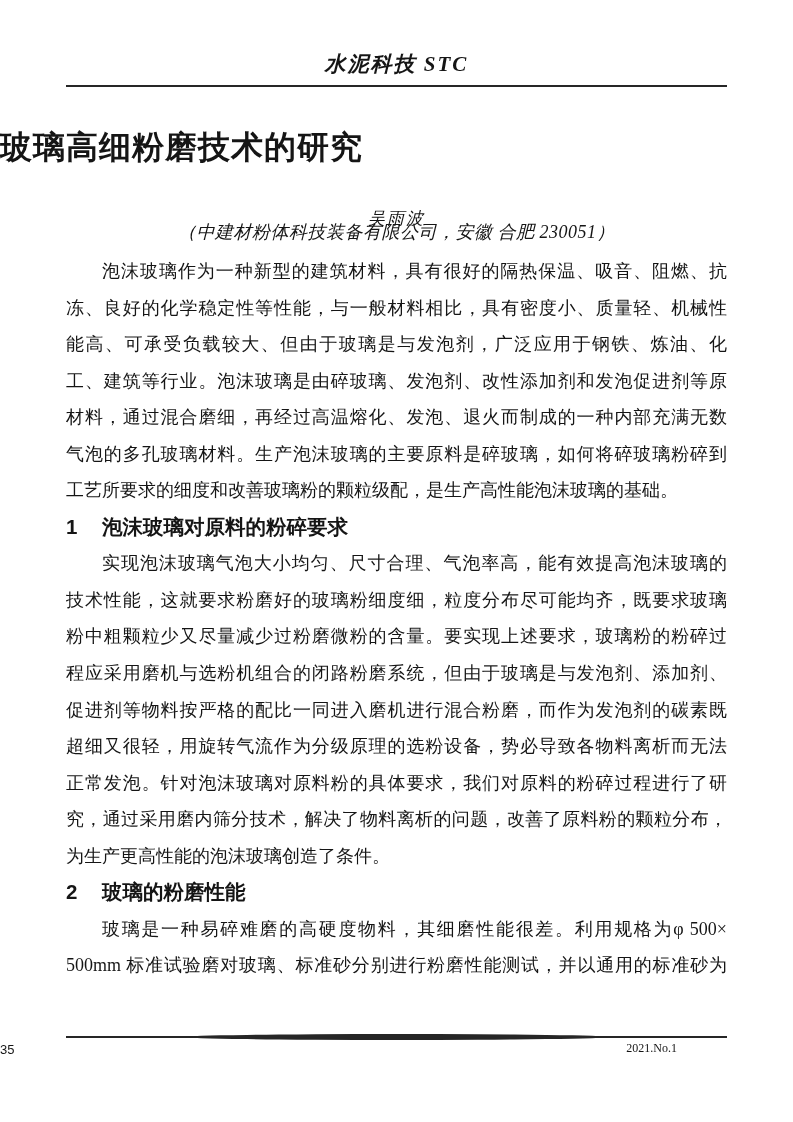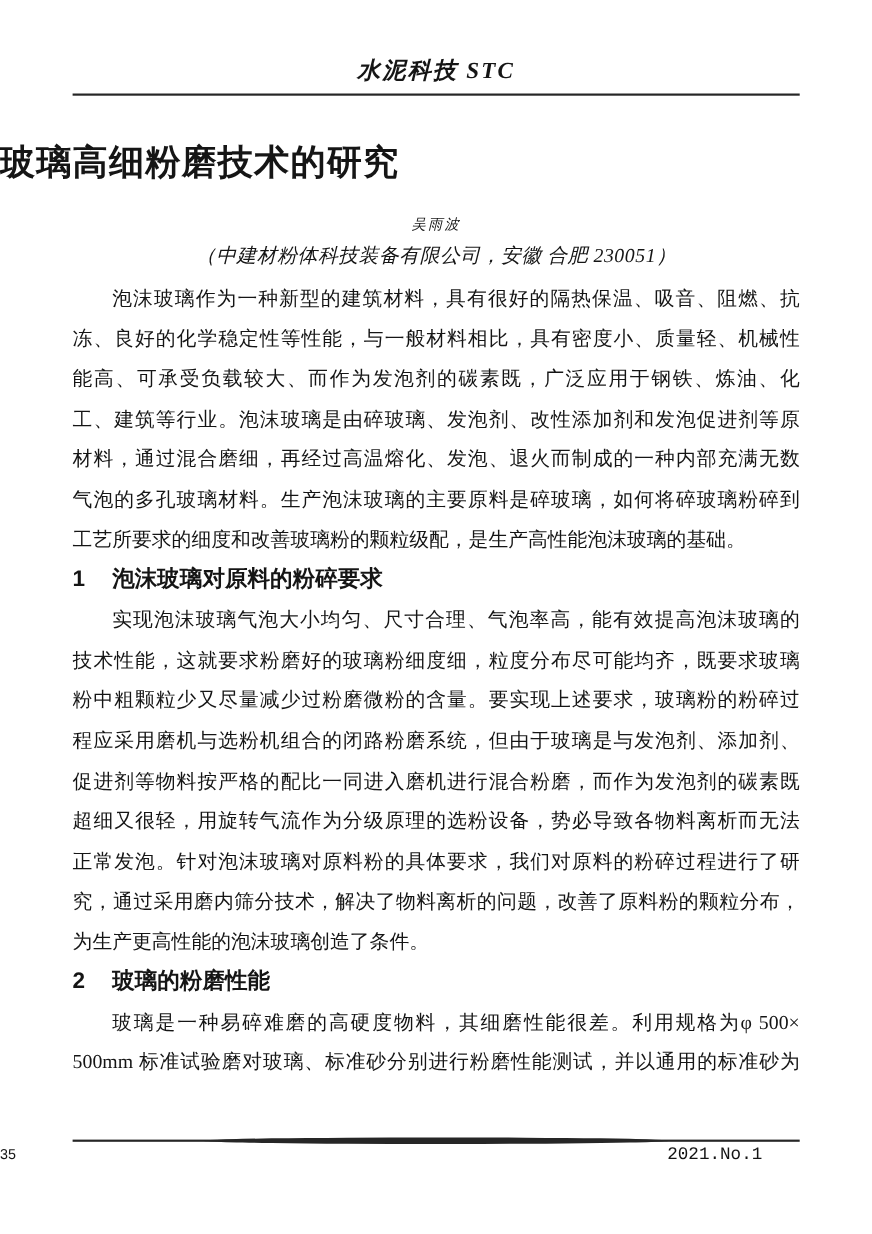--- a/index.html
+++ b/index.html
@@ -40,23 +40,23 @@
     position:absolute;
     top:129px; left:0; right:0;
     font-size:32px;
     line-height:36px;
     font-weight:bold;
     font-family:"Liberation Sans", sans-serif;
     letter-spacing:1px;
   }
   .author{
     position:absolute;
-    top:195px; left:0; right:0;
+    top:207px; left:0; right:0;
     text-align:center;
-    font-size:13px;
+    font-size:17px;
     font-style:italic;
     letter-spacing:2px;
   }
   .affiliation{
     position:absolute;
     top:220px; left:0; right:0;
     text-align:center;
     font-size:18px;
     font-style:italic;
     letter-spacing:0.5px;
@@ -103,44 +103,44 @@
   }
   .page-number{
     position:absolute;
     top:1042px; left:0; right:0;
     text-align:left;
     font-size:13px;
     font-family:"Liberation Sans", sans-serif;
   }
   .issue{
     position:absolute;
-    top:1041px; right:100px;
-    font-size:16px;
-    font-family:Liberation Mono, monospace;
+    top:1041px; right:116px;
+    font-size:12px;
+    font-family:Liberation Serif, serif;
   }
 </style>
 </head>
 <body>
 
 <div class="page">
 
   <div class="journal-head">水泥科技 STC</div>
   <div class="head-rule"></div>
 
   <div class="article-title">玻璃高细粉磨技术的研究</div>
 
   <div class="author">吴雨波</div>
 
   <div class="affiliation">（中建材粉体科技装备有限公司，安徽 合肥 230051）</div>
 
   <div class="article-body">
       <div class="paragraph">
         <div class="para-line indent">泡沫玻璃作为一种新型的建筑材料，具有很好的隔热保温、吸音、阻燃、抗</div>
         <div class="para-line">冻、良好的化学稳定性等性能，与一般材料相比，具有密度小、质量轻、机械性</div>
-        <div class="para-line">能高、可承受负载较大、而作为发泡剂的碳素既，广泛应用于钢铁、炼油、化</div>
+        <div class="para-line">能高、可承受负载较大、但由于玻璃是与发泡剂，广泛应用于钢铁、炼油、化</div>
         <div class="para-line">工、建筑等行业。泡沫玻璃是由碎玻璃、发泡剂、改性添加剂和发泡促进剂等原</div>
         <div class="para-line">材料，通过混合磨细，再经过高温熔化、发泡、退火而制成的一种内部充满无数</div>
         <div class="para-line">气泡的多孔玻璃材料。生产泡沫玻璃的主要原料是碎玻璃，如何将碎玻璃粉碎到</div>
         <div class="para-line no-fill">工艺所要求的细度和改善玻璃粉的颗粒级配，是生产高性能泡沫玻璃的基础。</div>
       </div>
       <div class="section-heading"><span class="sec-num">1</span><span>泡沫玻璃对原料的粉碎要求</span></div>
       <div class="paragraph">
         <div class="para-line indent">实现泡沫玻璃气泡大小均匀、尺寸合理、气泡率高，能有效提高泡沫玻璃的</div>
         <div class="para-line">技术性能，这就要求粉磨好的玻璃粉细度细，粒度分布尽可能均齐，既要求玻璃</div>
         <div class="para-line">粉中粗颗粒少又尽量减少过粉磨微粉的含量。要实现上述要求，玻璃粉的粉碎过</div>

